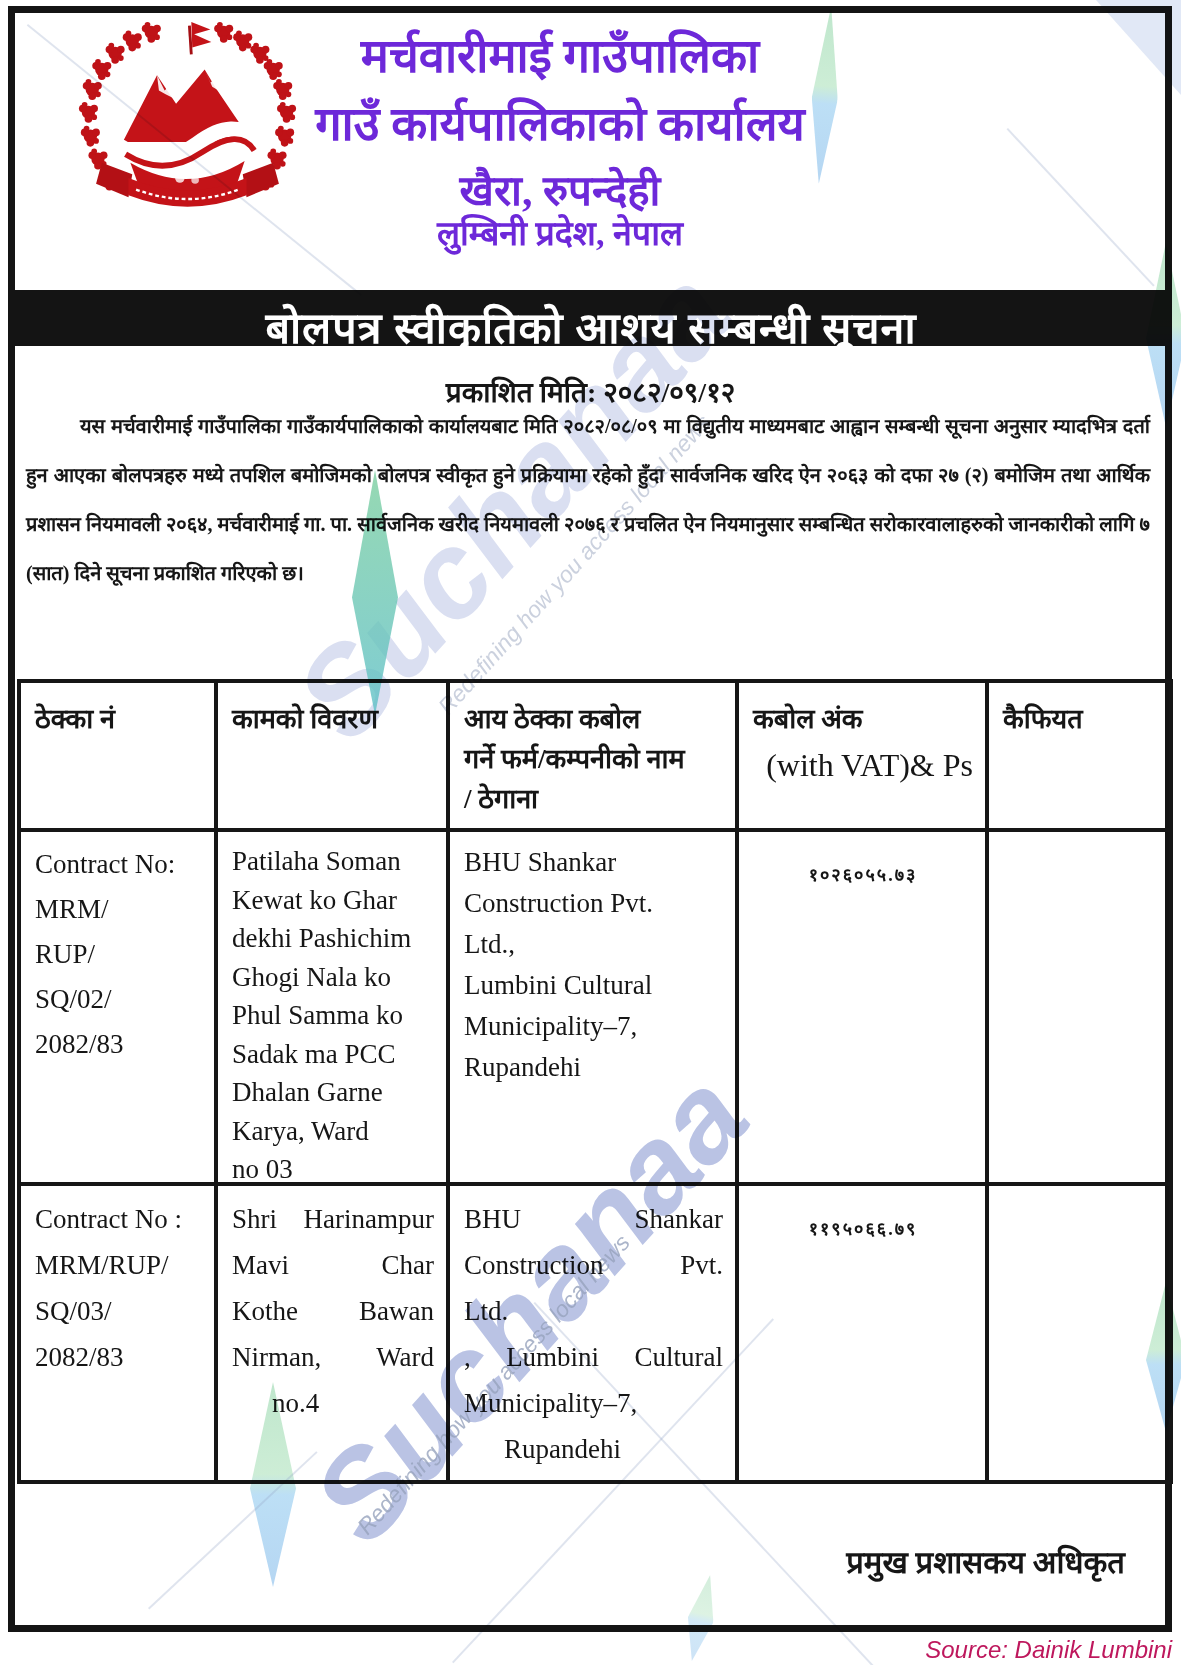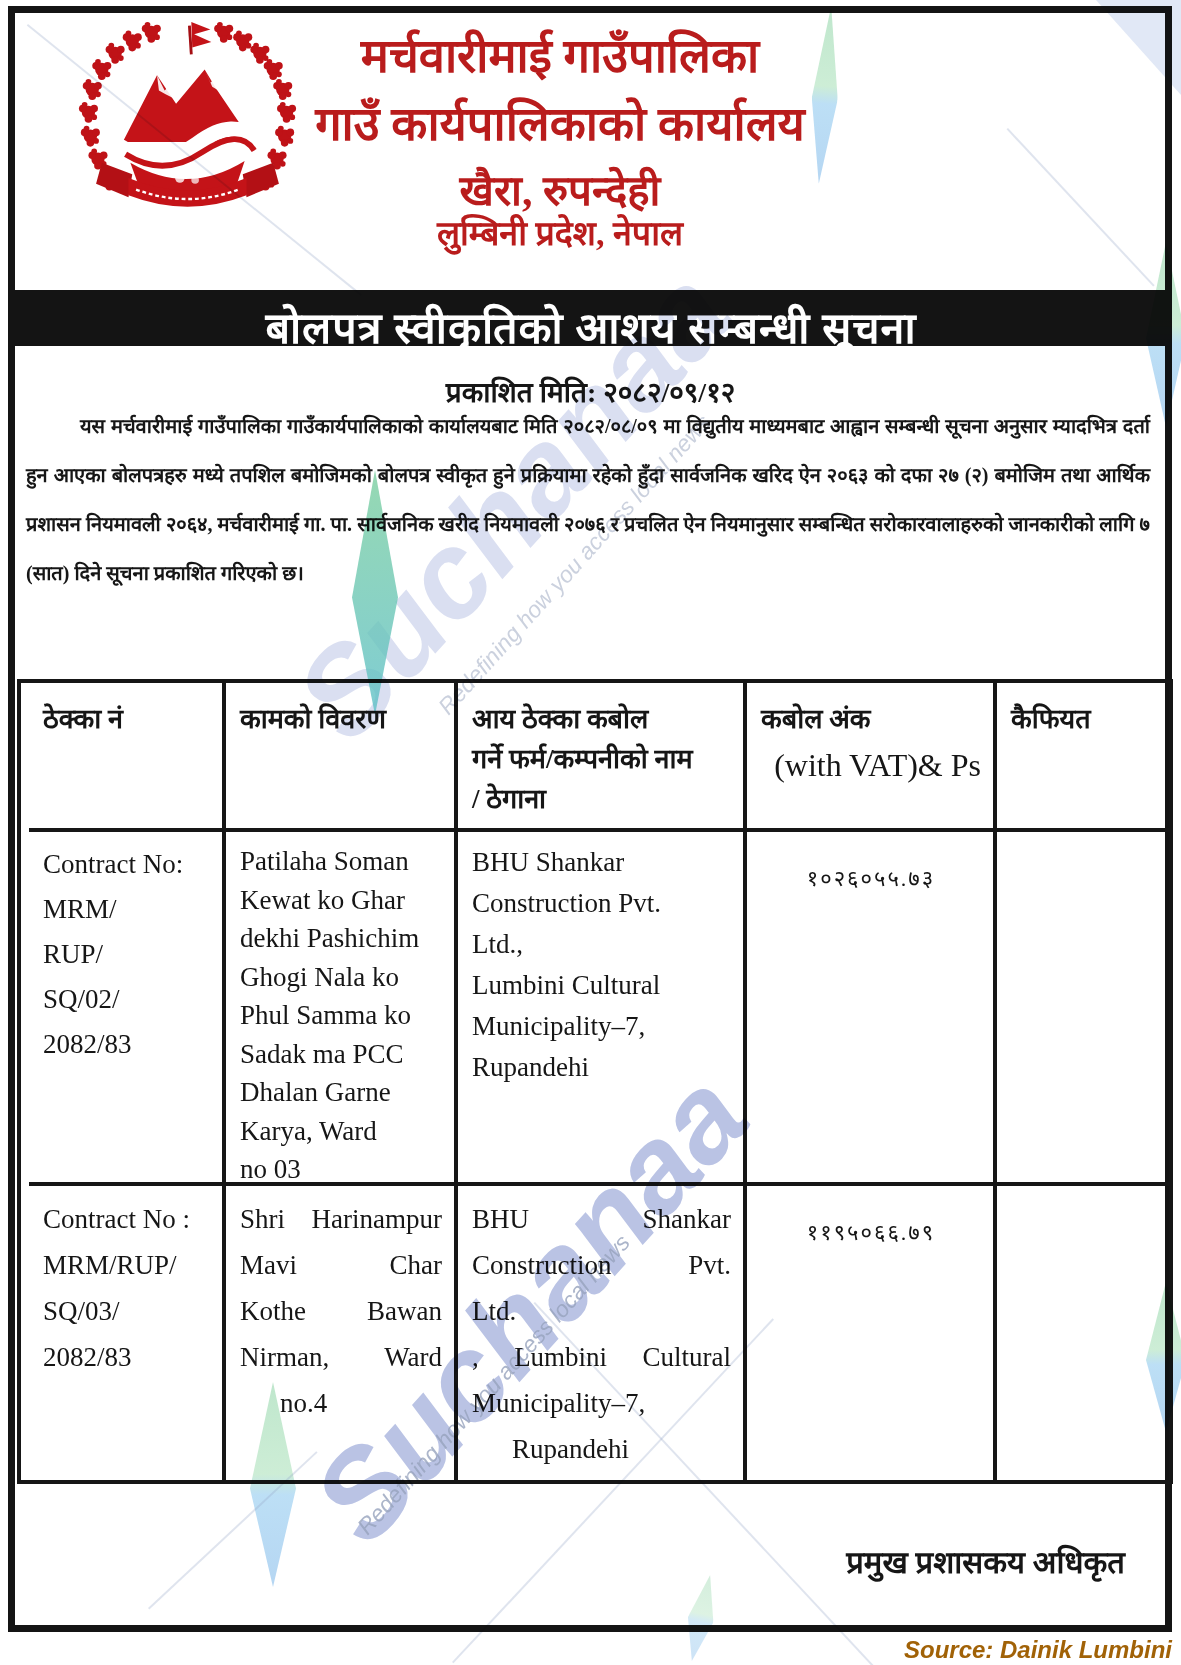--- a/index.html
+++ b/index.html
@@ -1,55 +1,55 @@
 <!DOCTYPE html>
 <html><head>
 <meta charset="utf-8">
 <style>
   html,body{margin:0;padding:0;background:#ffffff;}
   .page{position:relative;width:1181px;height:1665px;background:#ffffff;overflow:hidden;
         font-family:"Liberation Serif","DejaVu Sans",serif;color:#161616;}
   .frame{position:absolute;left:8px;top:6px;width:1150px;height:1612px;border:7px solid #141414;}
 
   
-  .hdr{position:absolute;left:0;width:1120px;text-align:center;font-weight:bold;color:#b91c1c;}
+  .hdr{position:absolute;left:0;width:1120px;text-align:center;font-weight:bold;color:#6d28d9;}
   .t1{top:22px;font-size:47px;}
   .t2{top:90px;font-size:47px;}
   .s1{top:160px;font-size:42px;}
   .s2{top:209px;font-size:34px;}
   .logo{position:absolute;left:70px;top:20px;}
 
   .banner{position:absolute;left:10px;top:290px;width:1162px;height:56px;background:#141414;
           color:#ffffff;font-size:43px;font-weight:bold;text-align:center;line-height:78px;letter-spacing:1px;}
   .date{position:absolute;left:0;top:372px;width:1181px;text-align:center;font-size:28px;font-weight:bold;}
   .para{position:absolute;left:26px;top:402px;width:1124px;font-size:20px;line-height:49px;
         font-weight:600;text-align:justify;text-indent:54px;}
 
   
   .tbl{position:absolute;left:17px;top:679px;width:1156px;border:4px solid #161616;
        display:grid;grid-template-columns:197px 232px 289px 250px 1fr;
-       grid-template-rows:149px 354px 294px;box-sizing:border-box;padding-left:8px;}
+       grid-template-rows:149px 354px 294px;box-sizing:border-box;}
   .c{border-right:4px solid #161616;border-bottom:4px solid #161616;padding:10px 12px 0 14px;
      overflow:hidden;box-sizing:border-box;}
   .c.lastcol{border-right:none;}
   .c.lastrow{border-bottom:none;}
   .hc{font-size:27px;font-weight:bold;line-height:40px;padding-top:16px;}
   .hc .en{font-family:"Liberation Serif",serif;font-weight:normal;font-size:32px;margin-top:6px;text-align:right;}
   .lat{font-size:27px;}
   .lh45 .ln{line-height:45px;}
   .lh41 .ln{line-height:41px;}
   .lh38 .ln{line-height:38.5px;}
   .lh46 .ln{line-height:46px;}
   .jst .ln{text-align:justify;text-align-last:justify;}
   .jst .ln:last-child{text-align-last:left;margin-left:40px;}
-  .amt{padding-top:30px;text-align:center;font-size:22px;letter-spacing:2px;font-weight:normal;}
+  .amt{padding-top:30px;text-align:center;font-size:18px;letter-spacing:2px;font-weight:bold;}
 
   .sig{position:absolute;right:56px;top:1540px;font-size:31px;font-weight:bold;}
   .src{position:absolute;right:9px;top:1636px;font-size:24px;font-style:italic;
-       font-family:"Liberation Sans",sans-serif;color:#a16207;font-weight:bold;}
+       font-family:"Liberation Sans",sans-serif;color:#be185d;}
 
   
   .wm{position:absolute;inset:0;z-index:5;pointer-events:none;mix-blend-mode:multiply;}
   .wm-word{position:absolute;font-family:"Liberation Sans",sans-serif;font-weight:bold;font-style:italic;
            color:#aeb9e0;transform-origin:0 0;white-space:nowrap;}
   .w1{left:285px;top:1475px;font-size:122px;transform:rotate(-48deg);opacity:.85;}
   .w2{left:268px;top:672px;font-size:122px;transform:rotate(-48deg);opacity:.45;}
   .wm-tag{position:absolute;font-family:"Liberation Sans",sans-serif;font-style:italic;color:#97a3bd;
           font-size:23px;transform-origin:0 0;white-space:nowrap;}
   .g1{left:352px;top:1522px;transform:rotate(-48deg);opacity:.8;}

